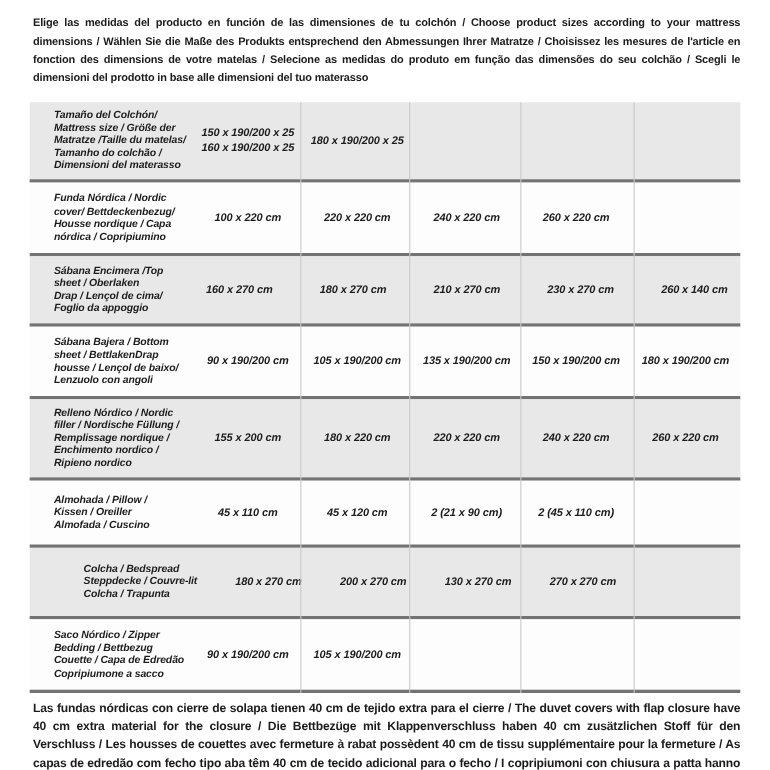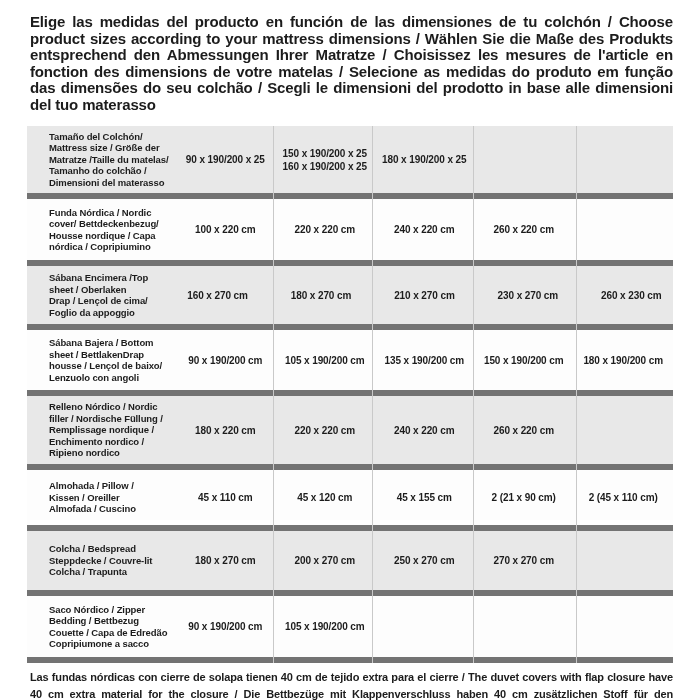--- a/index.html
+++ b/index.html
@@ -10,47 +10,48 @@
   *{margin:0;padding:0;box-sizing:border-box;}
   html,body{width:700px;height:700px;background:#ffffff;overflow:hidden;}
   body{
     font-family:"Liberation Sans", sans-serif;
     color:var(--txt);
     -webkit-font-smoothing:antialiased;
   }
   .page{width:700px;height:700px;background:#fff;}
   .intro{
     margin:14px 27px 0 30px;
-    font-size:15px;
+    font-size:10px;
     font-weight:bold;
     line-height:16.5px;
     text-align:justify;
     letter-spacing:-0.15px;
     color:var(--txt);
   }
   .size-table{
     position:relative;
     margin:13px 27px 0 27px;
     width:646px;
   }
   .row{
     display:flex;
     width:100%;
-    border-bottom:6px solid #737373;
+    border-bottom:3px solid #737373;
+    font-style:italic;
   }
   .row:last-child{border-bottom:none;}
   .row:nth-child(odd){background:var(--stripe);}
   .row:nth-child(even){background:#fdfdfd;}
   .r0{min-height:73px;}
   .r1{min-height:67px;}
   .r2{min-height:64px;gap:20px;}
   .r3{min-height:66px;}
   .r4{min-height:74px;}
   .r5{min-height:61px;}
-  .r6{min-height:65px;}
+  .r6{min-height:65px;padding-left:27px;}
   .r7{min-height:67px;}
   .cell{
     display:flex;
     align-items:center;
   }
   .cell.label{
     width:23%;
     padding-left:22px;
     padding-right:4px;
     font-size:9.5px;
@@ -98,21 +99,20 @@
   <p class="intro">Elige las medidas del producto en función de las dimensiones de tu colchón / Choose product sizes according to your mattress dimensions / Wählen Sie die Maße des Produkts entsprechend den Abmessungen Ihrer Matratze / Choisissez les mesures de l'article en fonction des dimensions de votre matelas / Selecione as medidas do produto em função das dimensões do seu colchão / Scegli le dimensioni del prodotto in base alle dimensioni del tuo materasso</p>
 
   <div class="size-table">
 
     <div class="row r0">
       <div class="cell label">Tamaño del Colchón/
 Mattress size / Größe der
 Matratze /Taille du matelas/
 Tamanho do colchão /
 Dimensioni del materasso</div>
-      <div class="cell val">90 x 190/200 x 25</div>
       <div class="cell val">150 x 190/200 x 25
 160 x 190/200 x 25</div>
       <div class="cell val">180 x 190/200 x 25</div>
     </div>
 
     <div class="row r1">
       <div class="cell label">Funda Nórdica /  Nordic
 cover/ Bettdeckenbezug/
 Housse nordique  / Capa
 nórdica / Copripiumino</div>
@@ -124,65 +124,65 @@
 
     <div class="row r2">
       <div class="cell label">Sábana Encimera /Top
 sheet / Oberlaken
 Drap / Lençol de cima/
 Foglio da appoggio</div>
       <div class="cell val">160 x 270 cm</div>
       <div class="cell val">180 x 270 cm</div>
       <div class="cell val">210 x 270 cm</div>
       <div class="cell val">230 x 270 cm</div>
-      <div class="cell val">260 x 230 cm</div>
+      <div class="cell val">260 x 140 cm</div>
     </div>
 
     <div class="row r3">
       <div class="cell label">Sábana Bajera / Bottom
 sheet / BettlakenDrap
 housse / Lençol de baixo/
 Lenzuolo con angoli</div>
       <div class="cell val">90 x 190/200 cm</div>
       <div class="cell val">105 x 190/200 cm</div>
       <div class="cell val">135 x 190/200 cm</div>
       <div class="cell val">150 x 190/200 cm</div>
       <div class="cell val">180 x 190/200 cm</div>
     </div>
 
     <div class="row r4">
       <div class="cell label">Relleno Nórdico / Nordic
 filler / Nordische Füllung /
 Remplissage nordique /
 Enchimento nordico /
 Ripieno nordico</div>
+      <div class="cell val">155 x 200 cm</div>
       <div class="cell val">180 x 220 cm</div>
       <div class="cell val">220 x 220 cm</div>
       <div class="cell val">240 x 220 cm</div>
       <div class="cell val">260 x 220 cm</div>
     </div>
 
     <div class="row r5">
       <div class="cell label">Almohada  / Pillow /
 Kissen / Oreiller
 Almofada / Cuscino</div>
       <div class="cell val">45 x 110 cm</div>
       <div class="cell val">45 x 120 cm</div>
-      <div class="cell val">45 x 155 cm</div>
       <div class="cell val">2 (21 x 90 cm)</div>
       <div class="cell val">2 (45 x 110 cm)</div>
     </div>
 
     <div class="row r6">
       <div class="cell label">Colcha / Bedspread
 Steppdecke / Couvre-lit
 Colcha / Trapunta</div>
       <div class="cell val">180 x 270 cm</div>
       <div class="cell val">200 x 270 cm</div>
-      <div class="cell val">250 x 270 cm</div>
+      <div class="cell val">130 x 270 cm</div>
       <div class="cell val">270 x 270 cm</div>
     </div>
 
     <div class="row r7">
       <div class="cell label">Saco Nórdico / Zipper
 Bedding / Bettbezug
 Couette  / Capa de Edredão
 Copripiumone a sacco</div>
       <div class="cell val">90 x 190/200 cm</div>
       <div class="cell val">105 x 190/200 cm</div>

